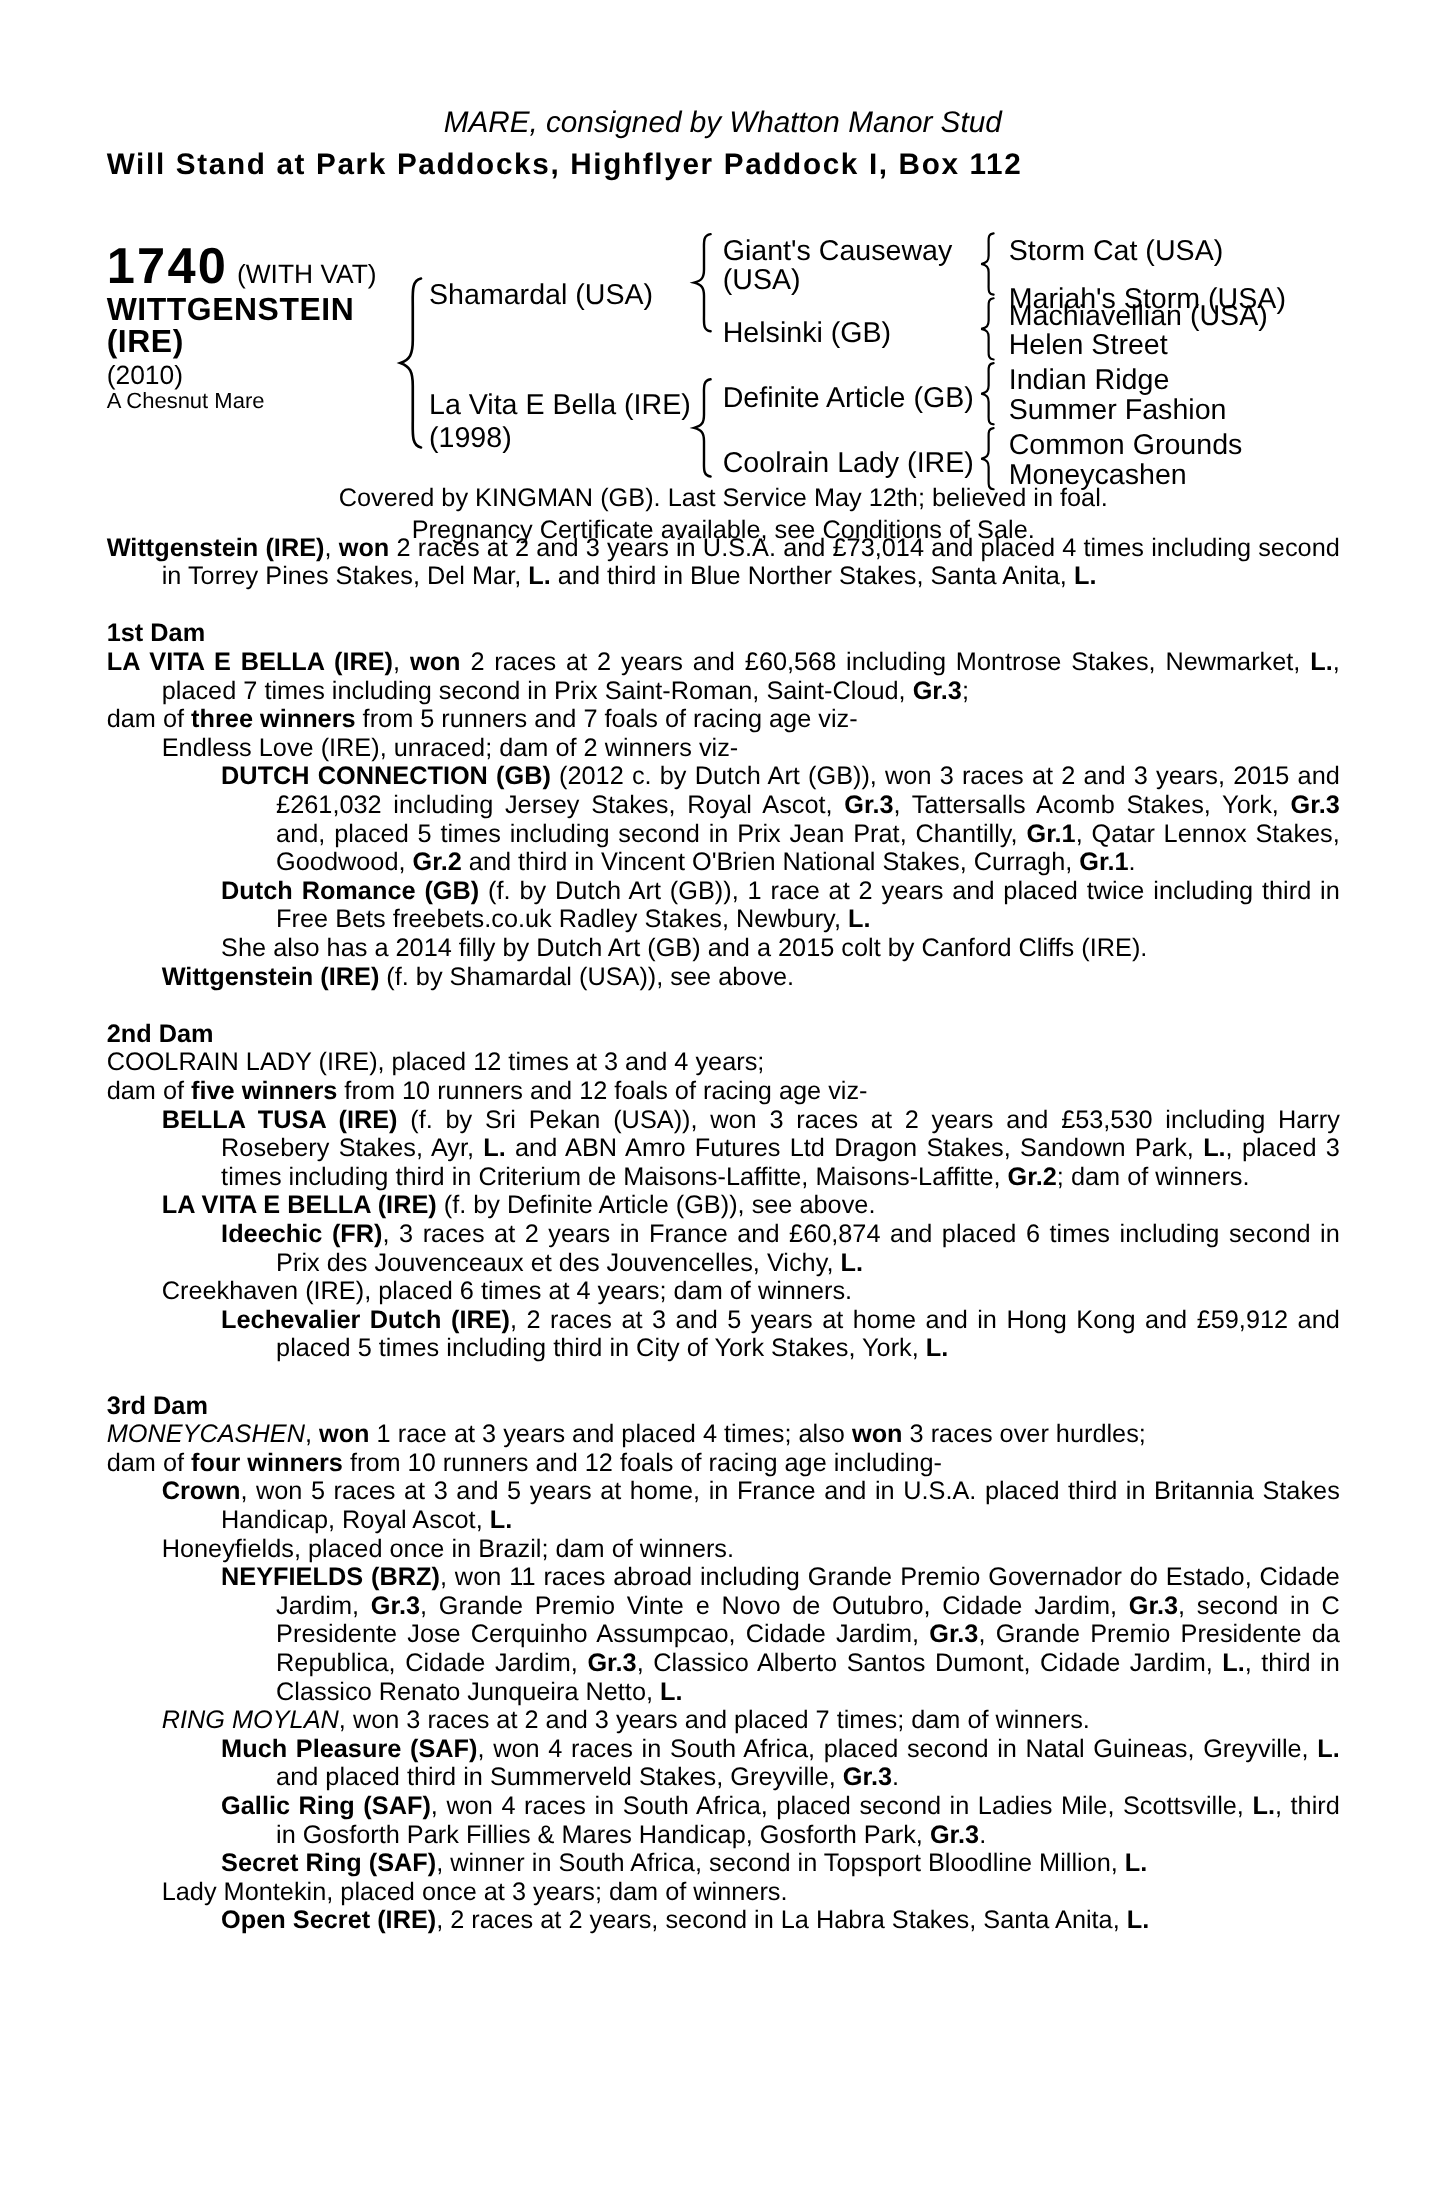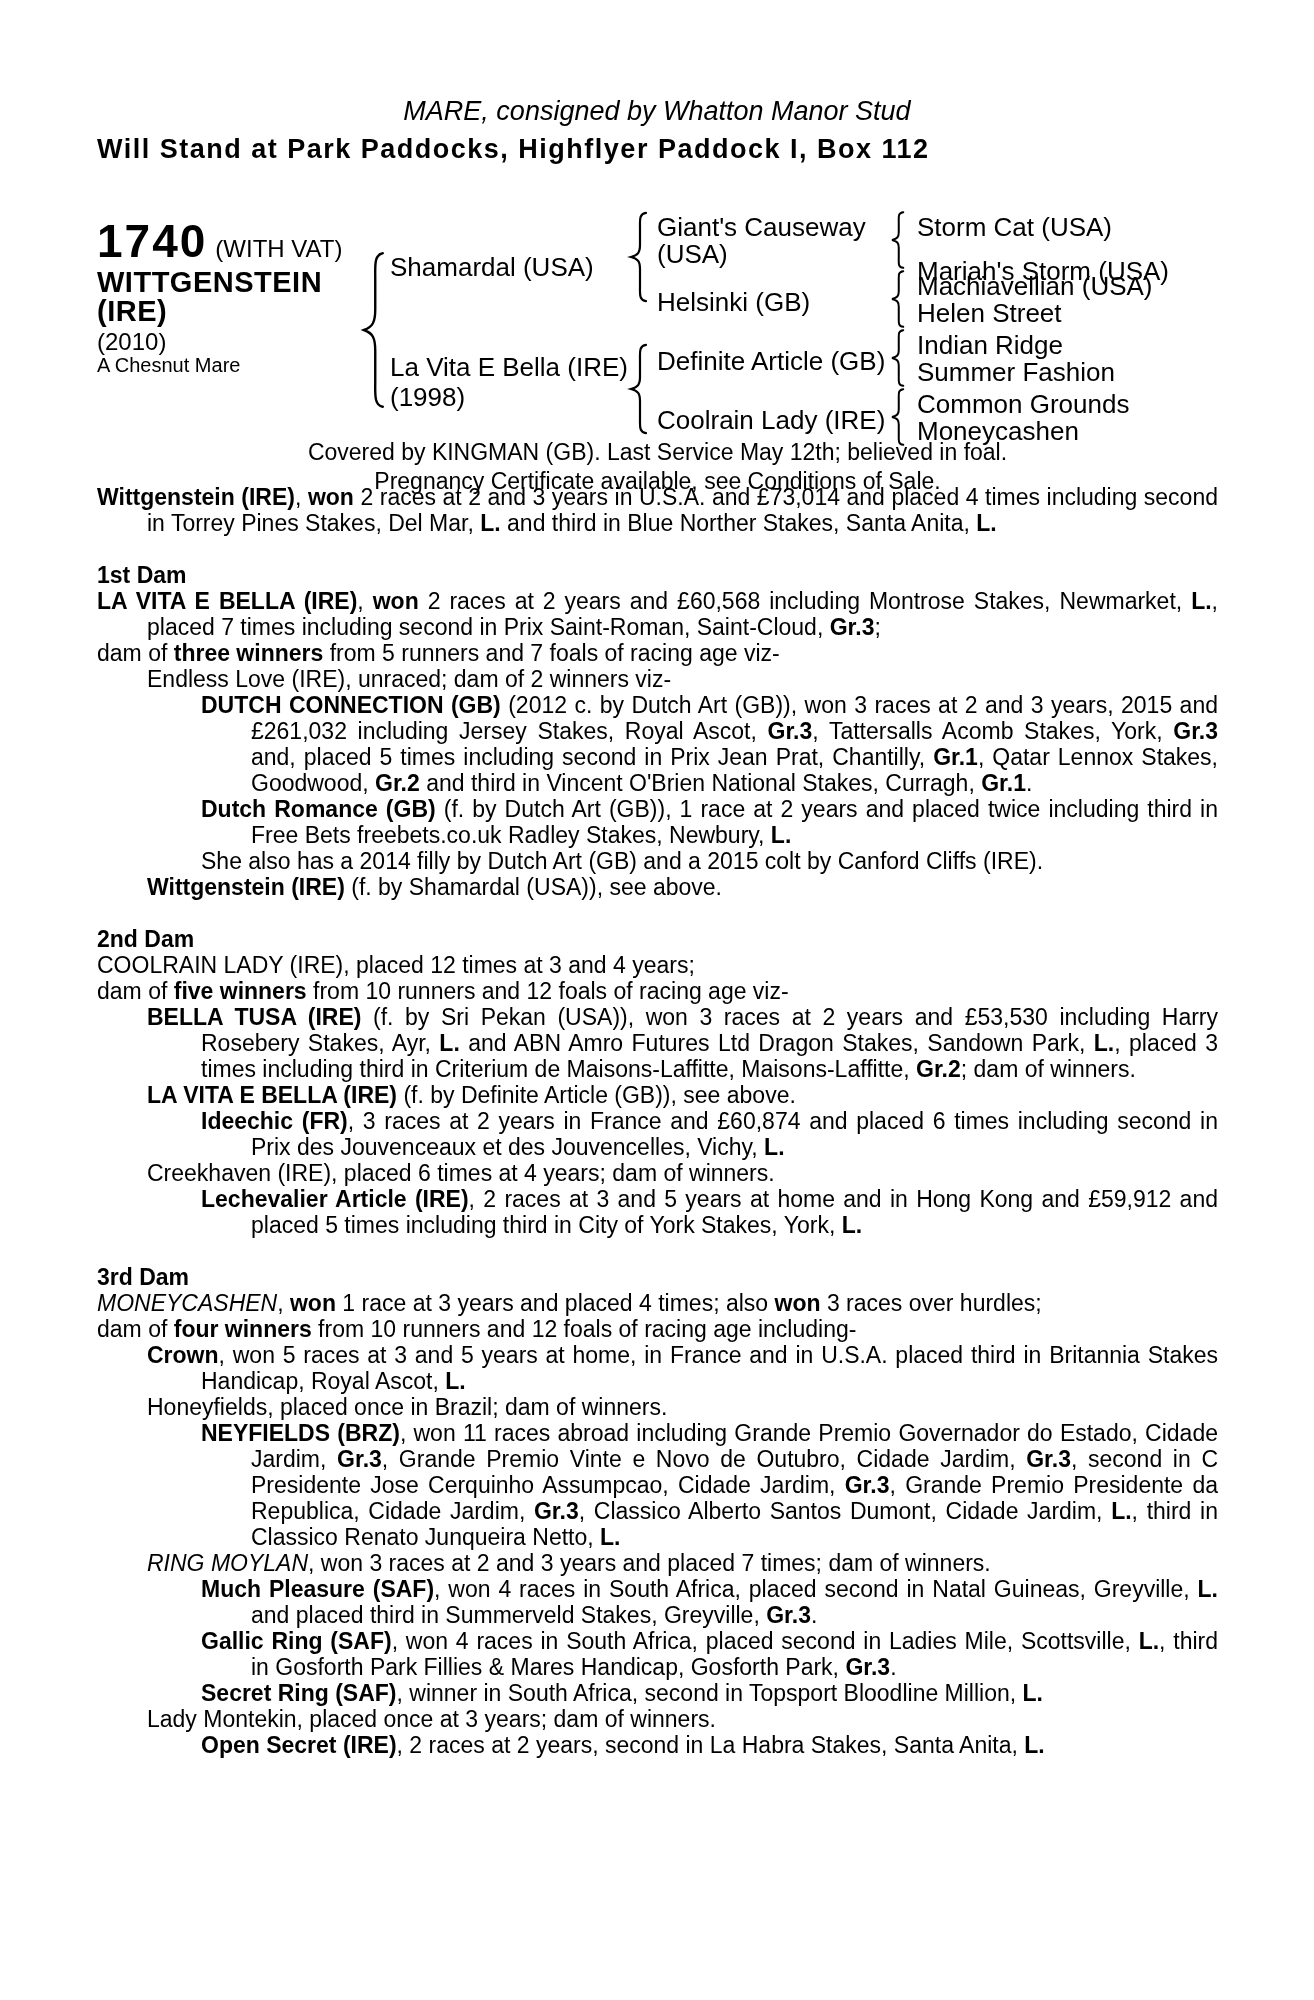--- a/index.html
+++ b/index.html
@@ -144,21 +144,21 @@
     <p class="l2"><span class="b">Dutch Romance (GB)</span><span> (f. by Dutch Art (GB)), 1 race at 2 years and placed twice including third in Free Bets freebets.co.uk Radley Stakes, Newbury, </span><span class="b">L.</span></p>
     <p class="l2"><span>She also has a 2014 filly by Dutch Art (GB) and a 2015 colt by Canford Cliffs (IRE).</span></p>
     <p class="l1"><span class="b">Wittgenstein (IRE)</span><span> (f. by Shamardal (USA)), see above.</span></p>
     <p class="l0 sp"><span class="b">2nd Dam</span></p>
     <p class="l0"><span>COOLRAIN LADY (IRE), placed 12 times at 3 and 4 years;</span></p>
     <p class="l0"><span>dam of </span><span class="b">five winners</span><span> from 10 runners and 12 foals of racing age viz-</span></p>
     <p class="l1"><span class="b">BELLA TUSA (IRE)</span><span> (f. by Sri Pekan (USA)), won 3 races at 2 years and £53,530 including Harry Rosebery Stakes, Ayr, </span><span class="b">L.</span><span> and ABN Amro Futures Ltd Dragon Stakes, Sandown Park, </span><span class="b">L.</span><span>, placed 3 times including third in Criterium de Maisons-Laffitte, Maisons-Laffitte, </span><span class="b">Gr.2</span><span>; dam of winners.</span></p>
     <p class="l1"><span class="b">LA VITA E BELLA (IRE)</span><span> (f. by Definite Article (GB)), see above.</span></p>
     <p class="l2"><span class="b">Ideechic (FR)</span><span>, 3 races at 2 years in France and £60,874 and placed 6 times including second in Prix des Jouvenceaux et des Jouvencelles, Vichy, </span><span class="b">L.</span></p>
     <p class="l1"><span>Creekhaven (IRE), placed 6 times at 4 years; dam of winners.</span></p>
-    <p class="l2"><span class="b">Lechevalier Article (IRE)</span><span>, 2 races at 3 and 5 years at home and in Hong Kong and £59,912 and placed 5 times including third in City of York Stakes, York, </span><span class="b">L.</span></p>
+    <p class="l2"><span class="b">Lechevalier Dutch (IRE)</span><span>, 2 races at 3 and 5 years at home and in Hong Kong and £59,912 and placed 5 times including third in City of York Stakes, York, </span><span class="b">L.</span></p>
     <p class="l0 sp"><span class="b">3rd Dam</span></p>
     <p class="l0"><span class="i">MONEYCASHEN</span><span>, </span><span class="b">won</span><span> 1 race at 3 years and placed 4 times; also </span><span class="b">won</span><span> 3 races over hurdles;</span></p>
     <p class="l0"><span>dam of </span><span class="b">four winners</span><span> from 10 runners and 12 foals of racing age including-</span></p>
     <p class="l1"><span class="b">Crown</span><span>, won 5 races at 3 and 5 years at home, in France and in U.S.A. placed third in Britannia Stakes Handicap, Royal Ascot, </span><span class="b">L.</span></p>
     <p class="l1"><span>Honeyfields, placed once in Brazil; dam of winners.</span></p>
     <p class="l2"><span class="b">NEYFIELDS (BRZ)</span><span>, won 11 races abroad including Grande Premio Governador do Estado, Cidade Jardim, </span><span class="b">Gr.3</span><span>, Grande Premio Vinte e Novo de Outubro, Cidade Jardim, </span><span class="b">Gr.3</span><span>, second in C Presidente Jose Cerquinho Assumpcao, Cidade Jardim, </span><span class="b">Gr.3</span><span>, Grande Premio Presidente da Republica, Cidade Jardim, </span><span class="b">Gr.3</span><span>, Classico Alberto Santos Dumont, Cidade Jardim, </span><span class="b">L.</span><span>, third in Classico Renato Junqueira Netto, </span><span class="b">L.</span></p>
     <p class="l1"><span class="i">RING MOYLAN</span><span>, won 3 races at 2 and 3 years and placed 7 times; dam of winners.</span></p>
     <p class="l2"><span class="b">Much Pleasure (SAF)</span><span>, won 4 races in South Africa, placed second in Natal Guineas, Greyville, </span><span class="b">L.</span><span> and placed third in Summerveld Stakes, Greyville, </span><span class="b">Gr.3</span><span>.</span></p>
     <p class="l2"><span class="b">Gallic Ring (SAF)</span><span>, won 4 races in South Africa, placed second in Ladies Mile, Scottsville, </span><span class="b">L.</span><span>, third in Gosforth Park Fillies &amp; Mares Handicap, Gosforth Park, </span><span class="b">Gr.3</span><span>.</span></p>
     <p class="l2"><span class="b">Secret Ring (SAF)</span><span>, winner in South Africa, second in Topsport Bloodline Million, </span><span class="b">L.</span></p>

